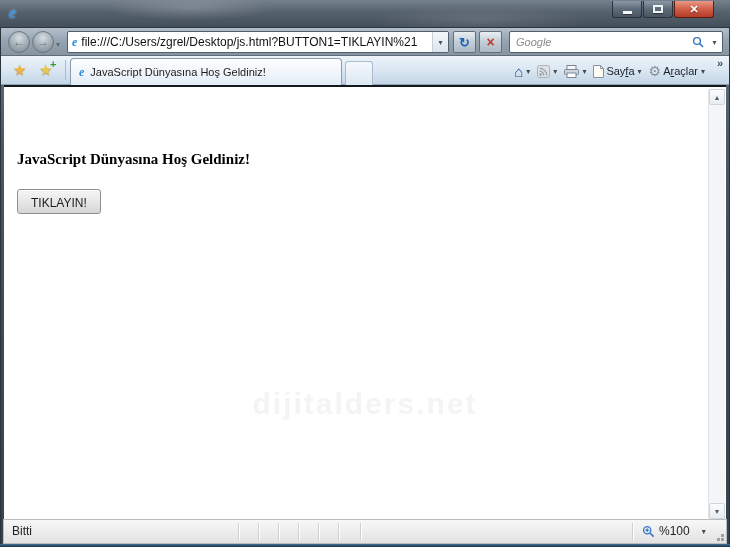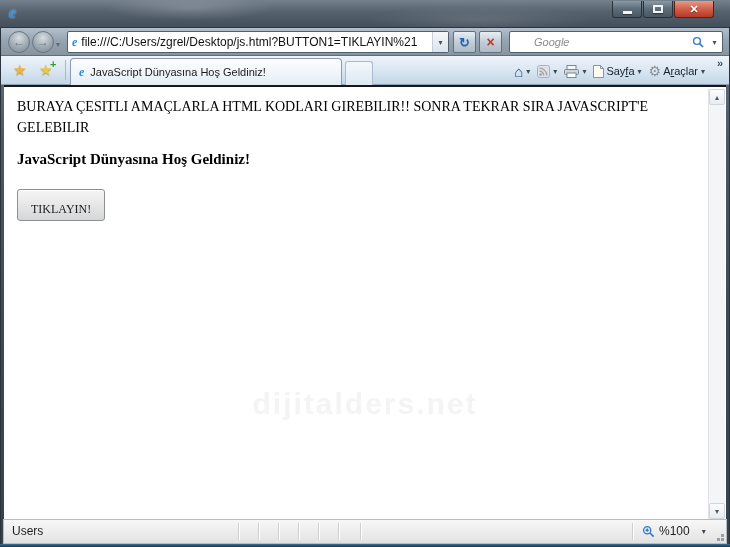--- a/index.html
+++ b/index.html
@@ -55,21 +55,21 @@
     background:linear-gradient(180deg,#f4f7fa,#dbe4ec); color:#45535f; font-size:8px;
     display:flex; align-items:center; justify-content:center; }
   .nav-sq { position:absolute; top:3px; width:23px; height:22px; border:1px solid #61707d; border-radius:2px;
     background:linear-gradient(180deg,#e9eef3,#c2cdd7 50%,#aebac5);
     display:flex; align-items:center; justify-content:center; font-size:13px; }
   .btn-refresh { left:452px; color:#1f63b5; font-weight:bold; }
   .btn-stop { left:478px; color:#c0392b; font-weight:bold; font-size:14px; }
   .searchbox { position:absolute; left:508px; top:3px; width:214px; height:22px;
     background:#fff; border:1px solid #50606e; border-radius:2px;
     display:flex; align-items:center; }
-  .search-input { flex:1; border:none; outline:none; background:transparent; padding-left:24px;
+  .search-input { flex:1; border:none; outline:none; background:transparent; padding-left:6px;
     font-family:"Liberation Sans",sans-serif; font-size:11px; font-style:italic; color:#8b8b8b; }
   .search-input::placeholder { color:#8b8b8b; font-style:italic; }
   .search-mag { width:18px; display:flex; align-items:center; justify-content:center; }
   .search-drop { width:15px; color:#45535f; font-size:8px; text-align:center; }
 
   
   .tabrow { position:absolute; left:1px; top:56px; width:728px; height:29px;
     background:linear-gradient(180deg,#eef4fa 0%, #d8e5f1 55%, #c3d5e6 100%);
     border-bottom:1px solid #8fa2b4; }
   .fav-star { position:absolute; top:5px; font-size:15px; color:#f0b53c; text-shadow:0 1px 1px rgba(120,80,0,.5); }
@@ -95,22 +95,22 @@
   .chevron-more { position:absolute; right:6px; top:1px; font-size:11px; color:#3e4e5c; font-weight:bold; }
 
   
   .content { position:absolute; left:4px; top:85px; width:722px; height:434px;
     background:#fff; border-top:2px solid #14181c; }
   .para { position:absolute; left:13px; top:9px; width:706px;
     font-family:"Liberation Serif",serif; font-size:14px; line-height:1.5; color:#000; }
   .page-heading { position:absolute; left:13px; top:64px;
     font-family:"Liberation Serif",serif; font-weight:bold; font-size:15px; color:#000; }
   .tk-button { position:absolute; left:13px; top:102px;
-    font-family:Liberation Serif, serif; font-size:12px; color:#1c1c1c;
-    padding:12px 13px 3px; border:1px solid #8e9090; border-radius:3px;
+    font-family:Liberation Sans, sans-serif; font-size:12px; color:#1c1c1c;
+    padding:6px 13px 3px; border:1px solid #8e9090; border-radius:3px;
     background:linear-gradient(180deg,#f5f5f5,#e8e8e8 45%,#d5d6d8); box-shadow:inset 0 1px 0 #fff; }
   .watermark { position:absolute; left:0; top:300px; width:100%; text-align:center;
     font-size:30px; font-weight:bold; letter-spacing:2px; color:#f4f4f4; }
   .scrollbar { position:absolute; right:1px; top:2px; width:17px; height:430px;
     background:#f3f5f7; border-left:1px solid #dfe3e7; }
   .scroll-btn { position:absolute; left:0; width:16px; height:16px; font-size:8px; color:#4e5a64;
     display:flex; align-items:center; justify-content:center;
     background:linear-gradient(180deg,#fbfcfd,#e8ecf0); border:1px solid #cfd6dc; border-radius:2px; }
   .scroll-up { top:0; } .scroll-down { bottom:0; }
 
@@ -228,33 +228,32 @@
       <div class="cmd">
         <span class="cmd-gear">⚙</span>
         <span class="cmd-label"><span>A</span><span class="key">r</span><span>açlar</span></span>
         <span class="drop">▾</span>
       </div>
     </div>
     <span class="chevron-more">»</span>
   </div>
 
   <div class="content">
-    <div class="para">BURAYA ÇESITLI AMAÇLARLA HTML KODLARI GIREBILIR!! SONRA TEKRAR SIRA JAVASCRIPT'E GELEBILIR</div>
     <div class="page-heading">JavaScript Dünyasına Hoş Geldiniz!</div>
     <button class="tk-button">TIKLAYIN!</button>
     <div class="watermark">dijitalders.net</div>
 
     <div class="scrollbar">
       <div class="scroll-btn scroll-up">▴</div>
       <div class="scroll-btn scroll-down">▾</div>
     </div>
   </div>
 
   <div class="statusbar">
-    <span class="status-left">Users</span>
+    <span class="status-left">Bitti</span>
     <div class="status-sep" style="left:234px"></div>
     <div class="status-sep" style="left:254px"></div>
     <div class="status-sep" style="left:274px"></div>
     <div class="status-sep" style="left:294px"></div>
     <div class="status-sep" style="left:314px"></div>
     <div class="status-sep" style="left:334px"></div>
     <div class="status-sep" style="left:356px"></div>
 
 
     <div class="status-sep" style="left:628px"></div>

